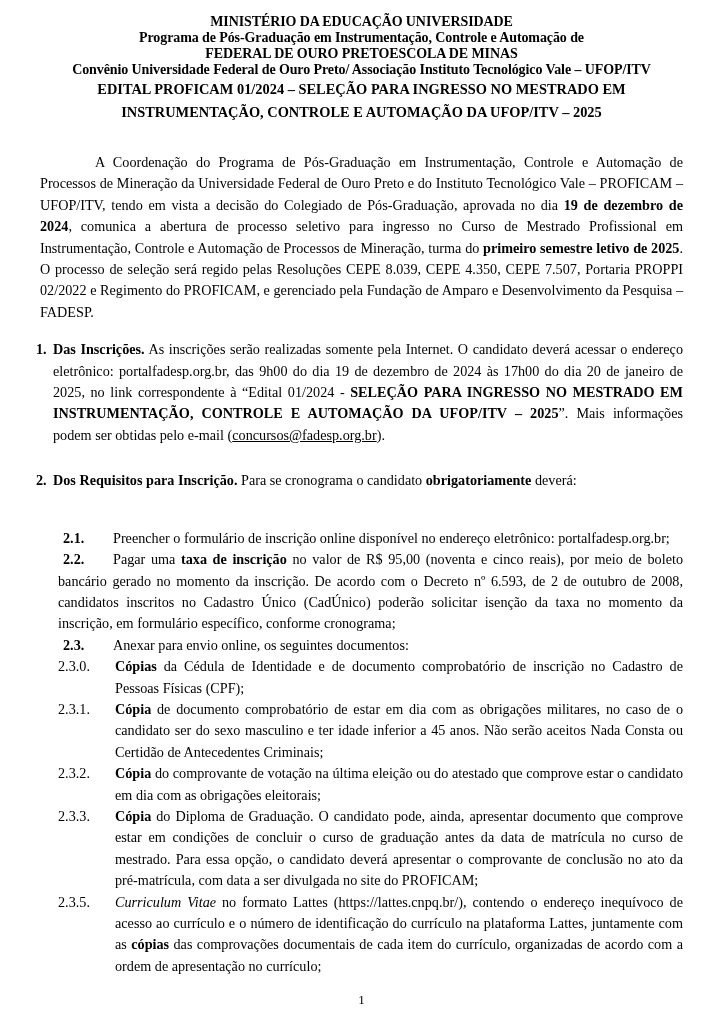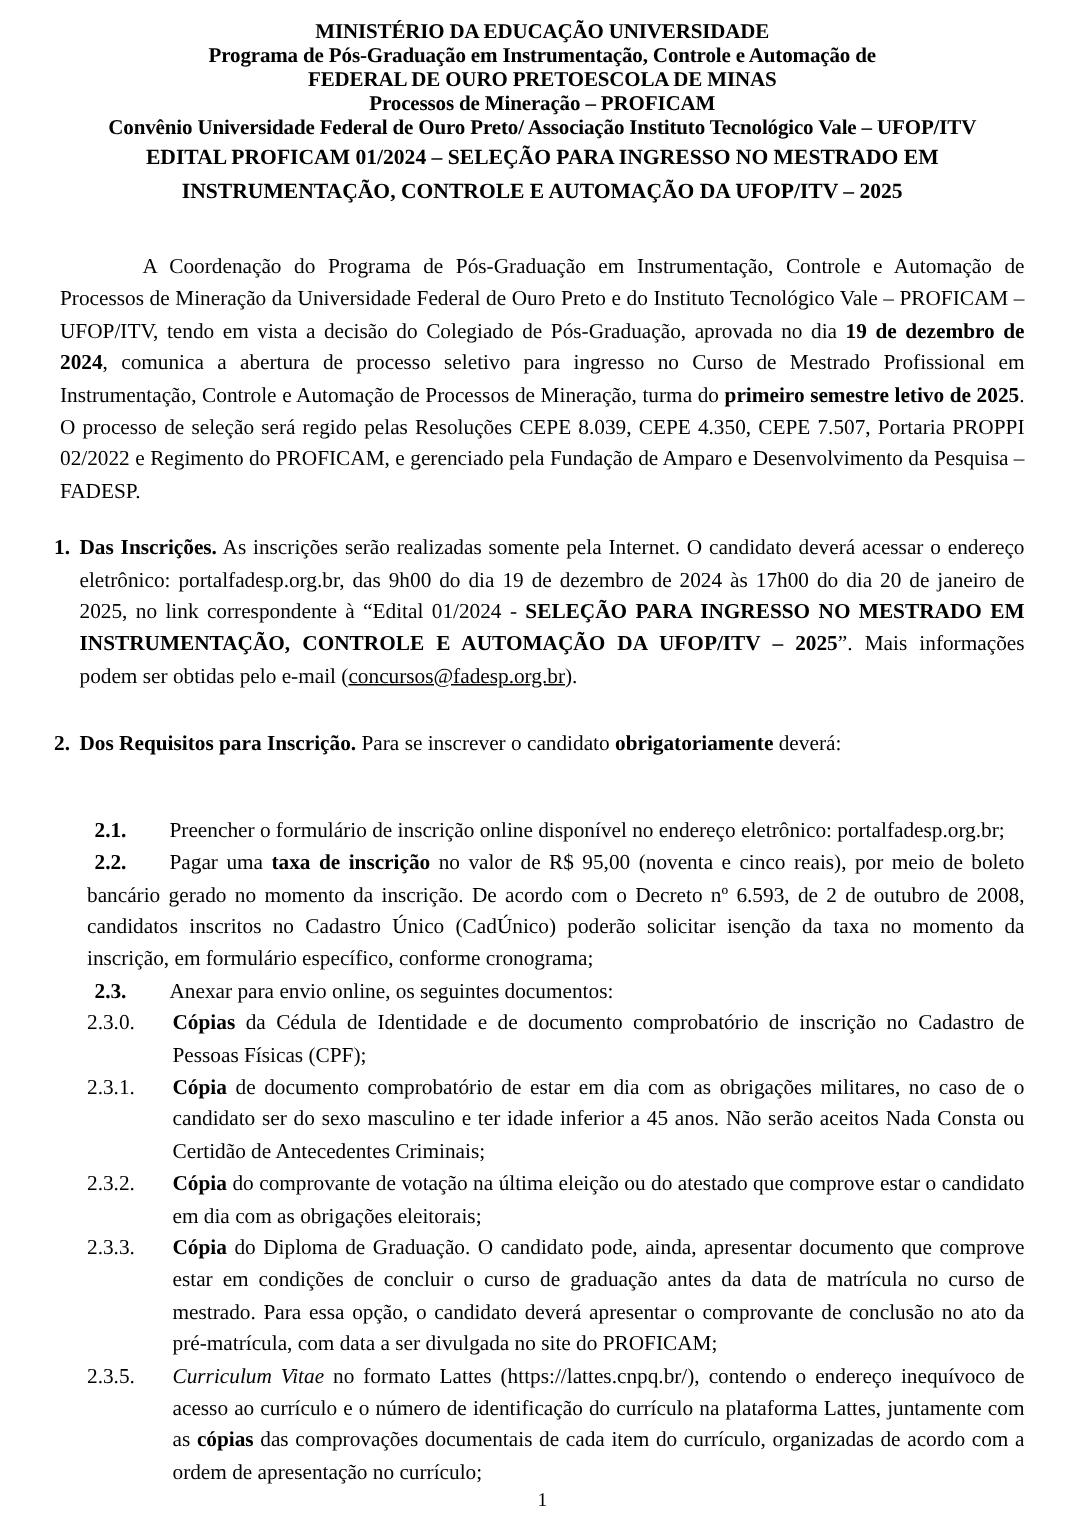--- a/index.html
+++ b/index.html
@@ -61,33 +61,32 @@
 </style>
 </head>
 <body>
 
 <div class="page">
 
   <div class="letterhead">
     <div>MINISTÉRIO DA EDUCAÇÃO UNIVERSIDADE</div>
     <div>Programa de Pós-Graduação em Instrumentação, Controle e Automação de</div>
     <div>FEDERAL DE OURO PRETOESCOLA DE MINAS</div>
-    <div>Processos de Mineração – PROFICAM</div>
     <div>Convênio Universidade Federal de Ouro Preto/ Associação Instituto Tecnológico Vale – UFOP/ITV</div>
   </div>
 
   <div class="doc-title">
     <div>EDITAL PROFICAM 01/2024 – SELEÇÃO PARA INGRESSO NO MESTRADO EM</div>
     <div>INSTRUMENTAÇÃO, CONTROLE E AUTOMAÇÃO DA UFOP/ITV – 2025</div>
   </div>
 
   <div>
       <p class="blk intro"><span>A Coordenação do Programa de Pós-Graduação em Instrumentação, Controle e Automação de Processos de Mineração da Universidade Federal de Ouro Preto e do Instituto Tecnológico Vale – PROFICAM – UFOP/ITV, tendo em vista a decisão do Colegiado de Pós-Graduação, aprovada no dia </span><span class="b">19 de dezembro de 2024</span><span>, comunica a abertura de processo seletivo para ingresso no Curso de Mestrado Profissional em Instrumentação, Controle e Automação de Processos de Mineração, turma do </span><span class="b">primeiro semestre letivo de 2025</span><span>. O processo de seleção será regido pelas Resoluções CEPE 8.039, CEPE 4.350, CEPE 7.507, Portaria PROPPI 02/2022 e Regimento do PROFICAM, e  gerenciado pela Fundação de Amparo e Desenvolvimento da Pesquisa – FADESP.</span></p>
       <p class="blk l1 mt-sec"><span class="num">1.</span><span class="b">Das Inscrições.</span><span> As inscrições serão realizadas somente pela Internet. O candidato deverá acessar o endereço eletrônico: portalfadesp.org.br, das 9h00 do dia 19 de dezembro de 2024 às 17h00 do dia 20 de janeiro de 2025, no link correspondente à “Edital 01/2024 - </span><span class="b">SELEÇÃO PARA INGRESSO NO MESTRADO EM INSTRUMENTAÇÃO, CONTROLE E AUTOMAÇÃO DA UFOP/ITV – 2025</span><span>”. Mais informações podem ser obtidas pelo e-mail (</span><span class="u">concursos@fadesp.org.br</span><span>).</span></p>
-      <p class="blk l1 mt-sec2"><span class="num">2.</span><span class="b">Dos Requisitos para Inscrição.</span><span> Para se inscrever o candidato </span><span class="b">obrigatoriamente</span><span> deverá:</span></p>
+      <p class="blk l1 mt-sec2"><span class="num">2.</span><span class="b">Dos Requisitos para Inscrição.</span><span> Para se cronograma o candidato </span><span class="b">obrigatoriamente</span><span> deverá:</span></p>
       <p class="blk l2 mt-sub"><span class="num">2.1.</span><span>Preencher o formulário de inscrição online disponível no endereço eletrônico: portalfadesp.org.br;</span></p>
       <p class="blk l2"><span class="num">2.2.</span><span>Pagar uma </span><span class="b">taxa de inscrição</span><span> no valor de R$ 95,00 (noventa e cinco reais), por meio de boleto bancário gerado no momento da inscrição. De acordo com o Decreto nº 6.593, de 2 de outubro de 2008, candidatos inscritos no Cadastro Único (CadÚnico) poderão solicitar isenção da taxa no momento da inscrição, em formulário específico, conforme cronograma;</span></p>
       <p class="blk l2"><span class="num">2.3.</span><span>Anexar para envio online, os seguintes documentos:</span></p>
       <p class="blk l3"><span class="num">2.3.0.</span><span class="b">Cópias</span><span> da Cédula de Identidade e de documento comprobatório de inscrição no Cadastro de Pessoas Físicas (CPF);</span></p>
       <p class="blk l3"><span class="num">2.3.1.</span><span class="b">Cópia</span><span> de documento comprobatório de estar em dia com as obrigações militares, no caso de o candidato ser do sexo masculino e ter idade inferior a 45 anos. Não serão aceitos Nada Consta ou Certidão de Antecedentes Criminais;</span></p>
       <p class="blk l3"><span class="num">2.3.2.</span><span class="b">Cópia</span><span> do comprovante de votação na última eleição ou do atestado que comprove estar o candidato em dia com as obrigações eleitorais;</span></p>
       <p class="blk l3"><span class="num">2.3.3.</span><span class="b">Cópia</span><span> do Diploma de Graduação. O candidato pode, ainda, apresentar documento que comprove estar em condições de concluir o curso de graduação antes da data de matrícula no curso de mestrado. Para essa opção, o candidato deverá apresentar o comprovante de conclusão no ato da pré-matrícula, com data a ser divulgada no site do PROFICAM;</span></p>
       <p class="blk l3"><span class="num">2.3.5.</span><span class="i">Curriculum Vitae</span><span> no formato Lattes (https://lattes.cnpq.br/), contendo o endereço inequívoco de acesso ao currículo e o número de identificação do currículo na plataforma Lattes, juntamente com as </span><span class="b">cópias</span><span> das comprovações documentais de cada item do currículo, organizadas de acordo com a ordem de apresentação no currículo;</span></p>
     </div>
 

